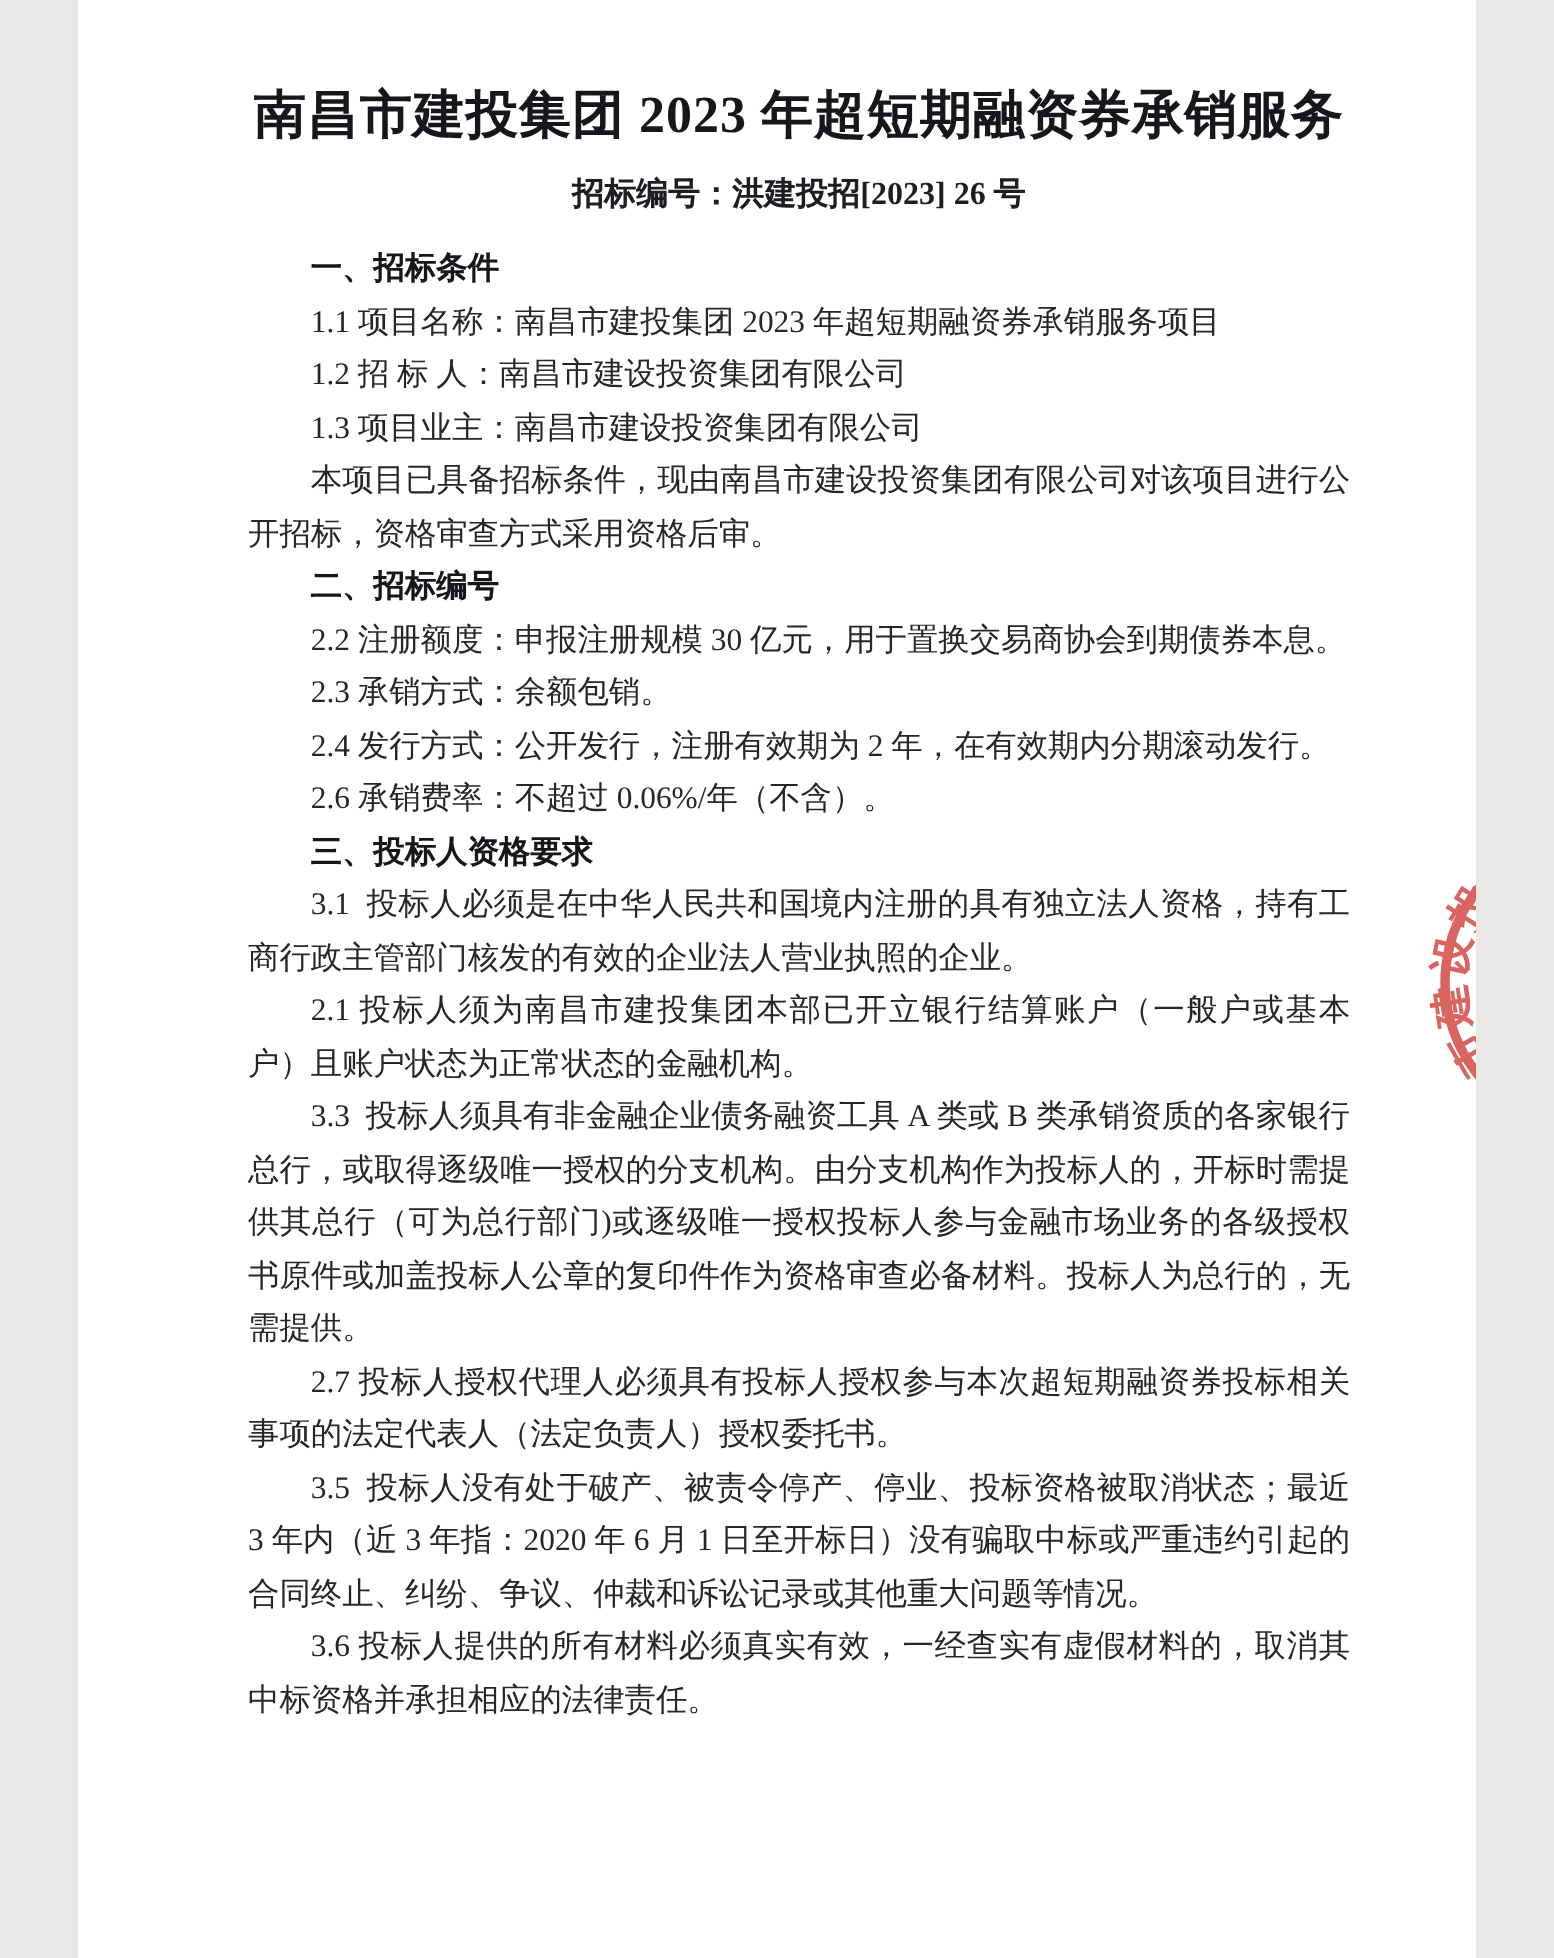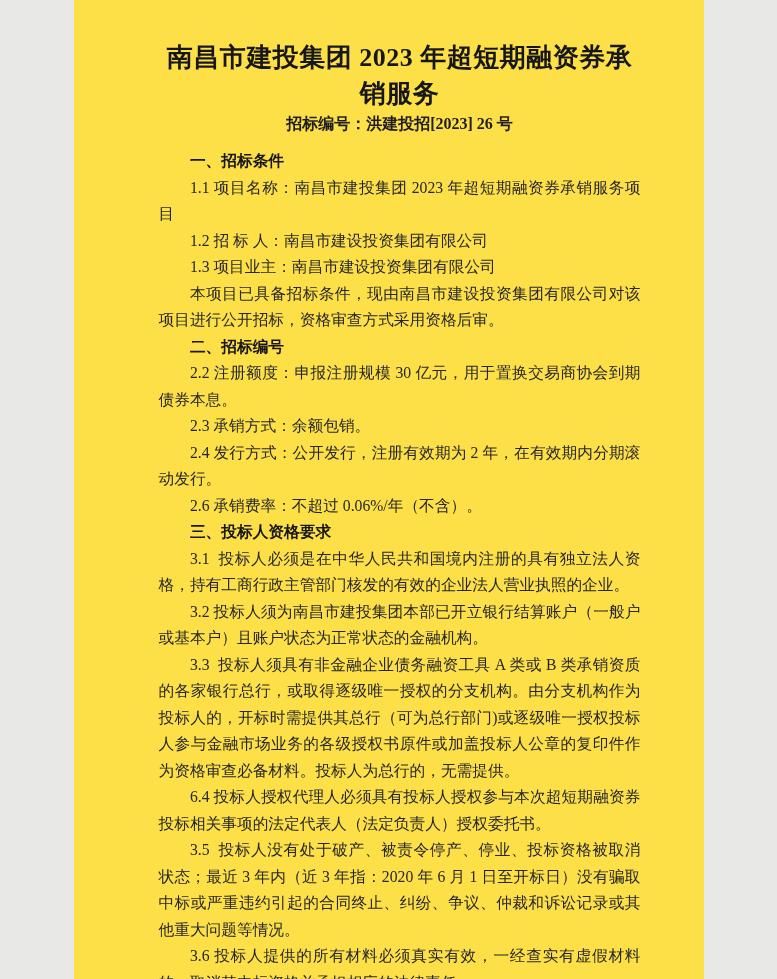--- a/index.html
+++ b/index.html
@@ -1,20 +1,20 @@
 <!DOCTYPE html>
 <html><head>
 <meta charset="utf-8">
 <style>
   html,body{margin:0;padding:0;background:#e8e8e6;}
   .page{
     position:relative;
-    width:630px;height:979px;
+    width:699px;height:979px;
     margin:0 auto;
-    background:#fde047;
+    background:#ffffff;
     overflow:hidden;
     font-family:"Liberation Serif","DejaVu Serif",serif;
     color:#26262a;
     box-sizing:border-box;
   }
   .doc{
     position:absolute;
     left:85px;right:63px;top:40px;
   }
   .title-line{
@@ -26,21 +26,21 @@
     letter-spacing:0.5px;
   }
   .title-line.spaced{
     letter-spacing:14px;
     text-indent:14px; 
   }
   .tender-no{
     text-align:center;
     font-size:16px;
     font-weight:bold;
-    margin-top:1px;
+    margin-top:11px;
     line-height:22px;
     color:#1d1d22;
   }
   .body-text{
     margin-top:13px;
     font-size:15.7px;
     line-height:26.5px;
     text-align:justify;
   }
   .body-text p{
@@ -83,23 +83,23 @@
         <p>1.2 招 标 人：南昌市建设投资集团有限公司</p>
         <p>1.3 项目业主：南昌市建设投资集团有限公司</p>
         <p>本项目已具备招标条件，现由南昌市建设投资集团有限公司对该项目进行公开招标，资格审查方式采用资格后审。</p>
         <p class="sec-heading">二、招标编号</p>
         <p>2.2 注册额度：申报注册规模 30 亿元，用于置换交易商协会到期债券本息。</p>
         <p>2.3 承销方式：余额包销。</p>
         <p>2.4 发行方式：公开发行，注册有效期为 2 年，在有效期内分期滚动发行。</p>
         <p>2.6 承销费率：不超过 0.06%/年（不含）。</p>
         <p class="sec-heading">三、投标人资格要求</p>
         <p>3.1  投标人必须是在中华人民共和国境内注册的具有独立法人资格，持有工商行政主管部门核发的有效的企业法人营业执照的企业。</p>
-        <p>3.2 投标人须为南昌市建投集团本部已开立银行结算账户（一般户或基本户）且账户状态为正常状态的金融机构。</p>
+        <p>2.1 投标人须为南昌市建投集团本部已开立银行结算账户（一般户或基本户）且账户状态为正常状态的金融机构。</p>
         <p>3.3  投标人须具有非金融企业债务融资工具 A 类或 B 类承销资质的各家银行总行，或取得逐级唯一授权的分支机构。由分支机构作为投标人的，开标时需提供其总行（可为总行部门)或逐级唯一授权投标人参与金融市场业务的各级授权书原件或加盖投标人公章的复印件作为资格审查必备材料。投标人为总行的，无需提供。</p>
-        <p>6.4 投标人授权代理人必须具有投标人授权参与本次超短期融资券投标相关事项的法定代表人（法定负责人）授权委托书。</p>
+        <p>2.7 投标人授权代理人必须具有投标人授权参与本次超短期融资券投标相关事项的法定代表人（法定负责人）授权委托书。</p>
         <p>3.5  投标人没有处于破产、被责令停产、停业、投标资格被取消状态；最近 3 年内（近 3 年指：2020 年 6 月 1 日至开标日）没有骗取中标或严重违约引起的合同终止、纠纷、争议、仲裁和诉讼记录或其他重大问题等情况。</p>
         <p>3.6 投标人提供的所有材料必须真实有效，一经查实有虚假材料的，取消其中标资格并承担相应的法律责任。</p>
       </div>
   </div>
 
   <div class="seal" style="color: rgb(212, 80, 75);">
     <svg viewBox="0 0 200 200">
       <circle cx="100" cy="100" r="93" fill="none" stroke="currentColor" stroke-width="6"></circle>
       <path id="sealArc" d="M 42.7 157.3 A 81 81 0 1 1 157.3 157.3" fill="none"></path>
       <text font-size="27" font-weight="bold" fill="currentColor" letter-spacing="2.2" font-family="Liberation Serif, DejaVu Serif, serif">

